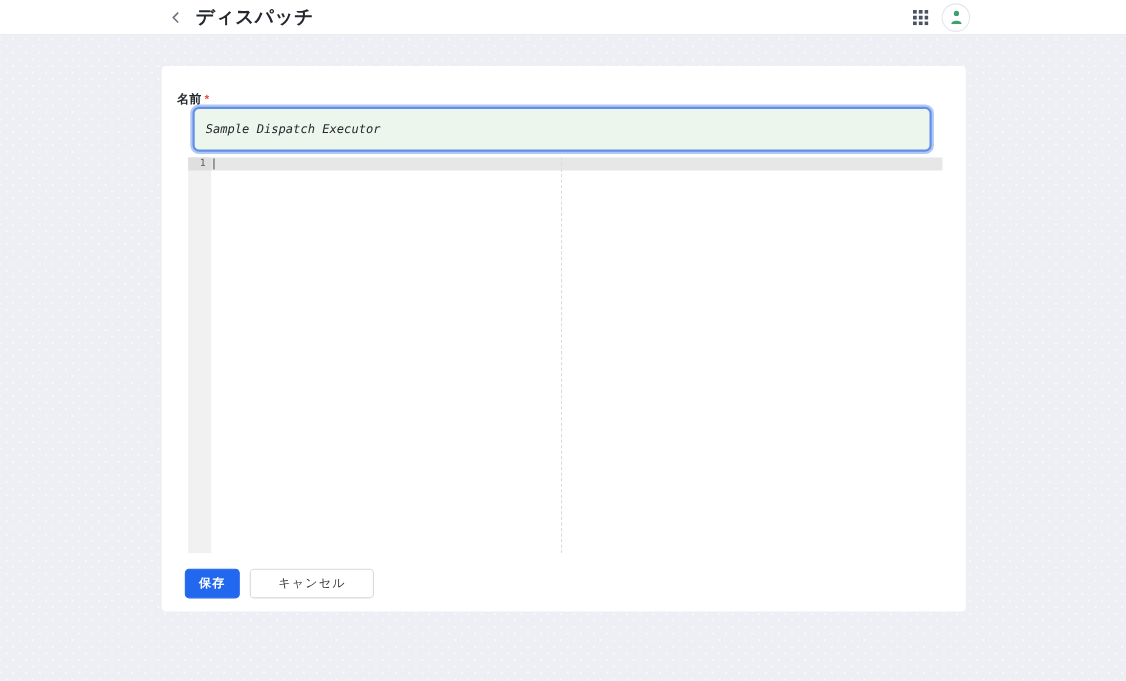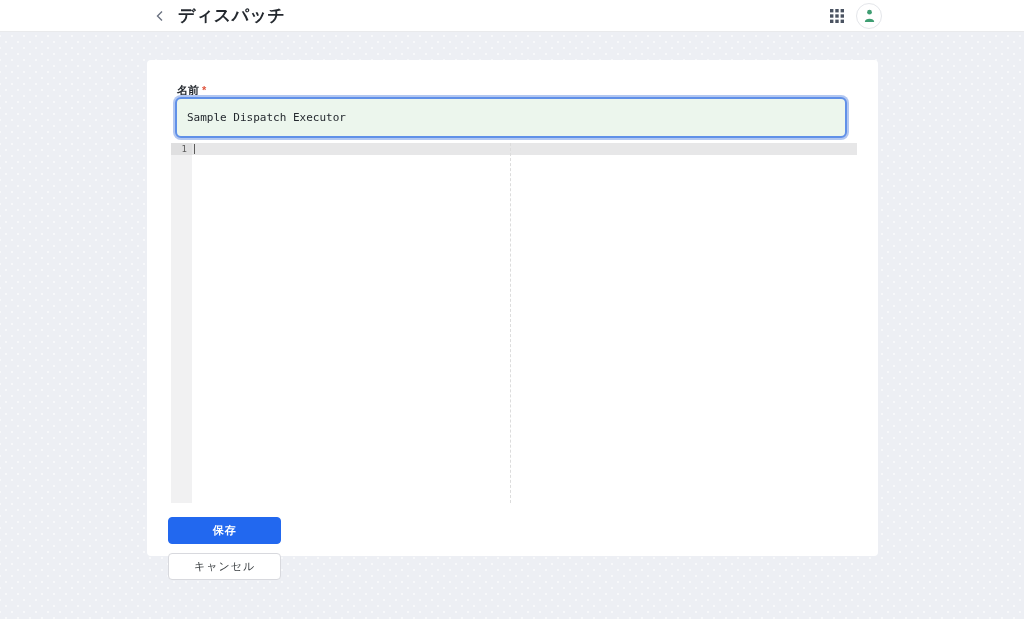--- a/index.html
+++ b/index.html
@@ -34,29 +34,30 @@
     width:26px; height:26px; border-radius:50%; border:1px solid #e4e6ea; background:#fff;
     display:flex; align-items:center; justify-content:center; cursor:pointer; padding:0;
   }
 
   
   .card {
     position:absolute; left:147px; top:60px; width:731px; height:496px;
     background:#ffffff; border-radius:4px;
   }
   .field-label {
-    position:absolute; left:30px; top:23px; font-size:11px; font-weight:bold; color:#24292f;
+    position:absolute; left:14px; top:23px; font-size:11px; font-weight:bold; color:#24292f;
   }
   .required-mark { color:#e0563f; margin-left:3px; font-weight:bold; }
   .name-input {
     position:absolute; left:28px; top:37px; width:672px; height:41px;
     background:#ecf6ed; border:2px solid #6090e8; border-radius:6px;
     box-shadow:0 0 0 2px #b2c7f1;
     padding:16px 10px; font-family:"DejaVu Sans Mono", monospace; font-size:11px; color:#24292f;
     outline:none;
+    font-style:italic;
   }
 
   
   .code-editor {
     position:absolute; left:24px; top:83px; width:686px; height:360px;
     background:#ffffff; font-family:"DejaVu Sans Mono", monospace; overflow:hidden;
   }
   .editor-gutter {
     position:absolute; left:0; top:0; bottom:0; width:21px; background:#f1f1f2;
   }
@@ -69,21 +70,21 @@
     text-align:right; padding-right:5px;
   }
   .editor-cursor {
     position:absolute; left:23px; top:1px; width:1px; height:10px; background:#5a5a5a;
   }
   .print-margin {
     position:absolute; left:339px; top:0; bottom:0; width:0; border-left:1px dashed #dcdcdc;
   }
 
   
-  .button-row { position:absolute; left:21px; top:457px; display:flex; gap:9px;flex-direction:column; }
+  .button-row { position:absolute; left:21px; top:457px; display:flex; gap:9px; }
   .btn { font-size:11px; border-radius:4px; cursor:pointer; height:27px; letter-spacing:1px; }
   .btn-save {
     background:#2268ef; color:#ffffff; border:1px solid #2268ef; padding:0 12px; font-weight:bold;
   }
   .btn-cancel {
     background:#ffffff; color:#3c4043; border:1px solid #d8d9de; padding:0 25px;
   }
 </style>
 </head>
 <body>

